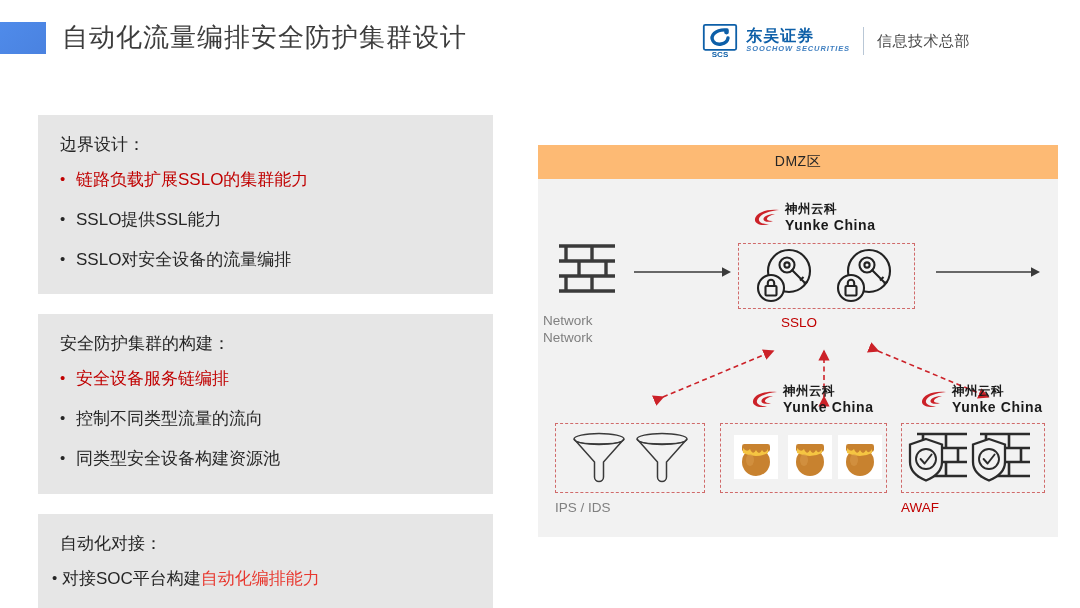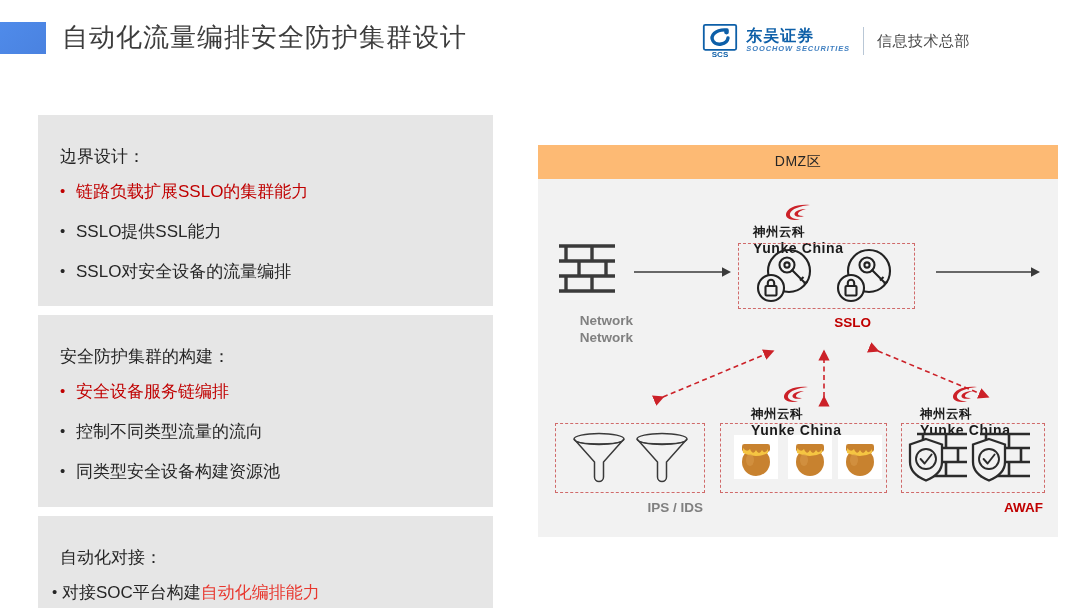--- a/index.html
+++ b/index.html
@@ -18,43 +18,43 @@
 
   .logo{position:absolute;right:18px;top:24px;display:flex;align-items:center;gap:9px;}
   .logo-mark{width:34px;height:34px;position:relative;flex:0 0 auto;}
   .logo-zh{font-size:16px;font-weight:bold;color:#0d5fa8;letter-spacing:1px;line-height:1.05;}
   .logo-en{font-size:7.5px;font-weight:bold;color:#3f7fc0;letter-spacing:.9px;line-height:1.1;font-style:italic;}
   .logo-div{width:1px;height:28px;background:#b9c7d6;margin:0 4px;}
   .logo-dept{font-size:15px;color:#4a4a4a;letter-spacing:.5px;white-space:nowrap;}
 
   
   .panelL{position:absolute;left:38px;top:115px;width:455px;}
-  .tblock{background:#e6e6e6;padding:26px 0 14px 0;margin-bottom:9px;}
+  .tblock{background:#e6e6e6;padding:14px 0 14px 0;margin-bottom:20px;}
   .tblock .head{font-size:17px;color:#262626;padding:4px 0 4px 22px;}
   .tblock .li{display:flex;align-items:flex-start;font-size:17px;color:#262626;
       padding:9px 0 9px 22px;line-height:1.3;}
   .tblock .li .dot{flex:0 0 auto;width:16px;font-size:15px;line-height:1.35;}
   .tblock .li.red{color:#c00000;}
   .tblock .li.red .dot{color:#c00000;}
   .tblock .li.tight{padding-left:14px;}
   .tblock .li.tight .dot{width:10px;}
   .em-red{color:#e8382f;}
 
   
   .diag{position:absolute;left:538px;top:145px;width:520px;height:392px;background:#f2f2f2;}
   .dmz{position:absolute;left:0;top:0;width:520px;height:34px;background:#fdba74;
       display:flex;align-items:center;justify-content:center;
       font-size:14px;color:#262626;letter-spacing:.5px;}
 
-  .node-label{position:absolute;text-align:right;font-size:13.5px;line-height:1.25;font-weight:bold;}
+  .node-label{position:absolute;text-align:left;font-size:13.5px;line-height:1.25;}
   .lbl-gray{color:#808080;}
   .lbl-red{color:#c00000;}
 
   .dbox{position:absolute;border:1px dashed #d06a6a;}
-  .yk{position:absolute;display:flex;align-items:center;gap:4px;flex-direction:column;}
+  .yk{position:absolute;display:flex;align-items:center;gap:4px;}
   .yk-mark{width:28px;height:19px;flex:0 0 auto;}
   .yk-zh{font-size:12.5px;font-weight:bold;color:#1a1a1a;letter-spacing:.5px;line-height:1.1;}
   .yk-en{font-size:14px;font-weight:bold;color:#1a1a1a;letter-spacing:.6px;line-height:1.15;}
 
   .ico{position:absolute;}
   svg{display:block;overflow:visible;}
 </style>
 </head>
 <body>
 

